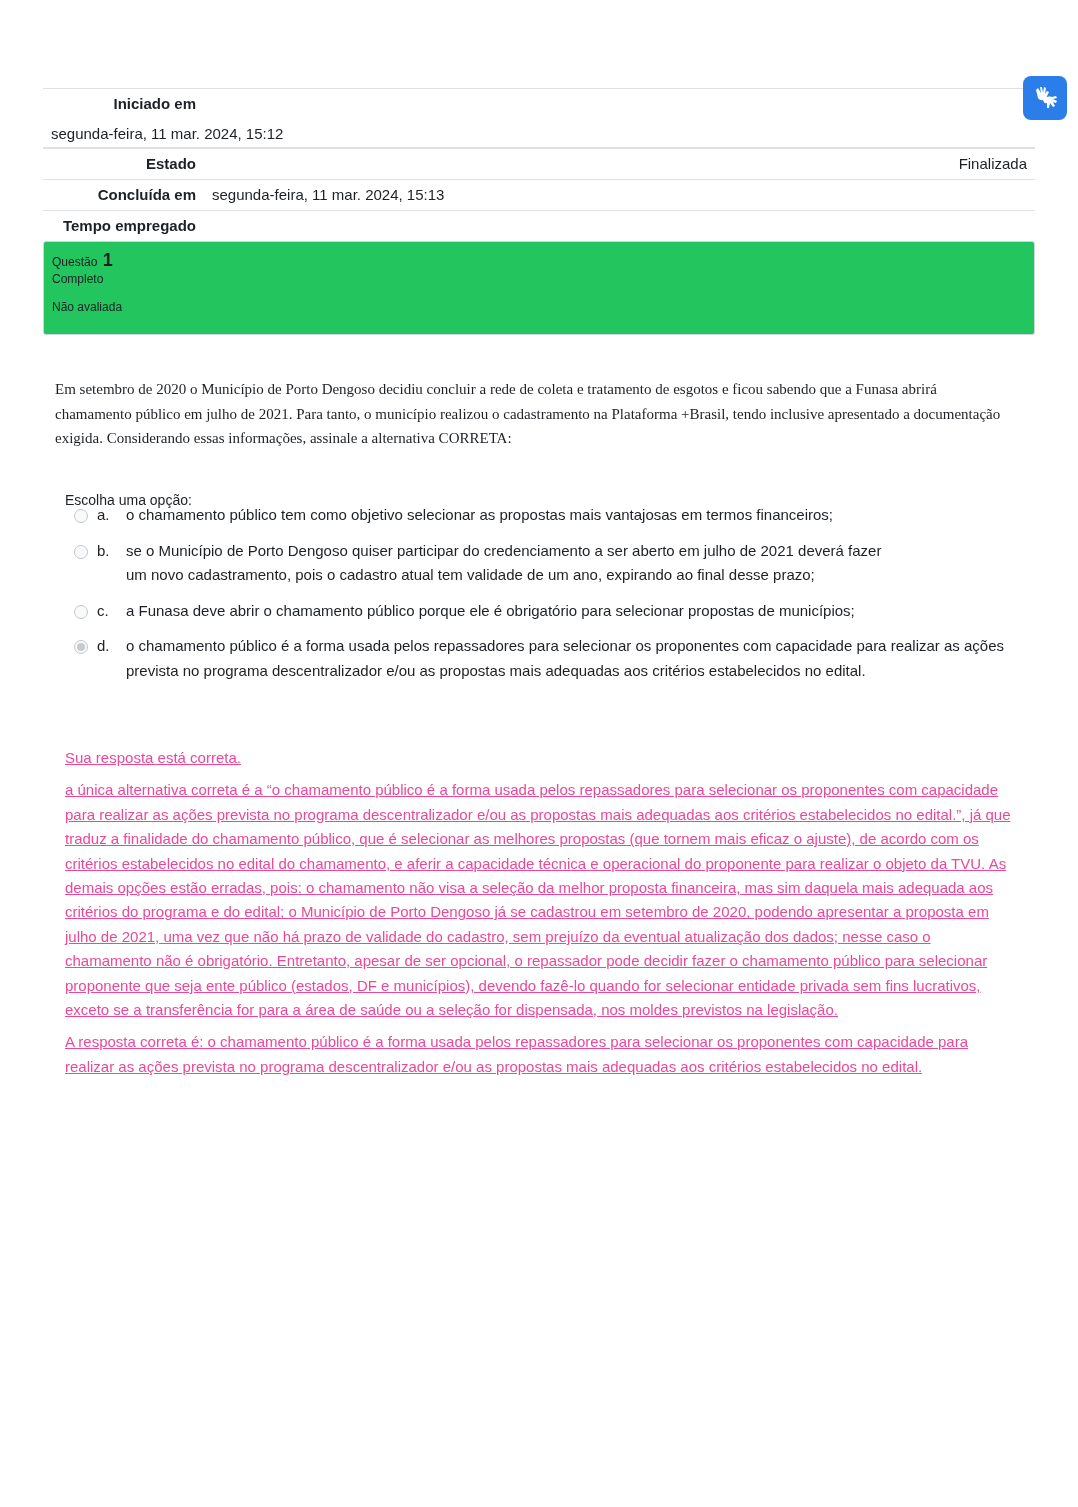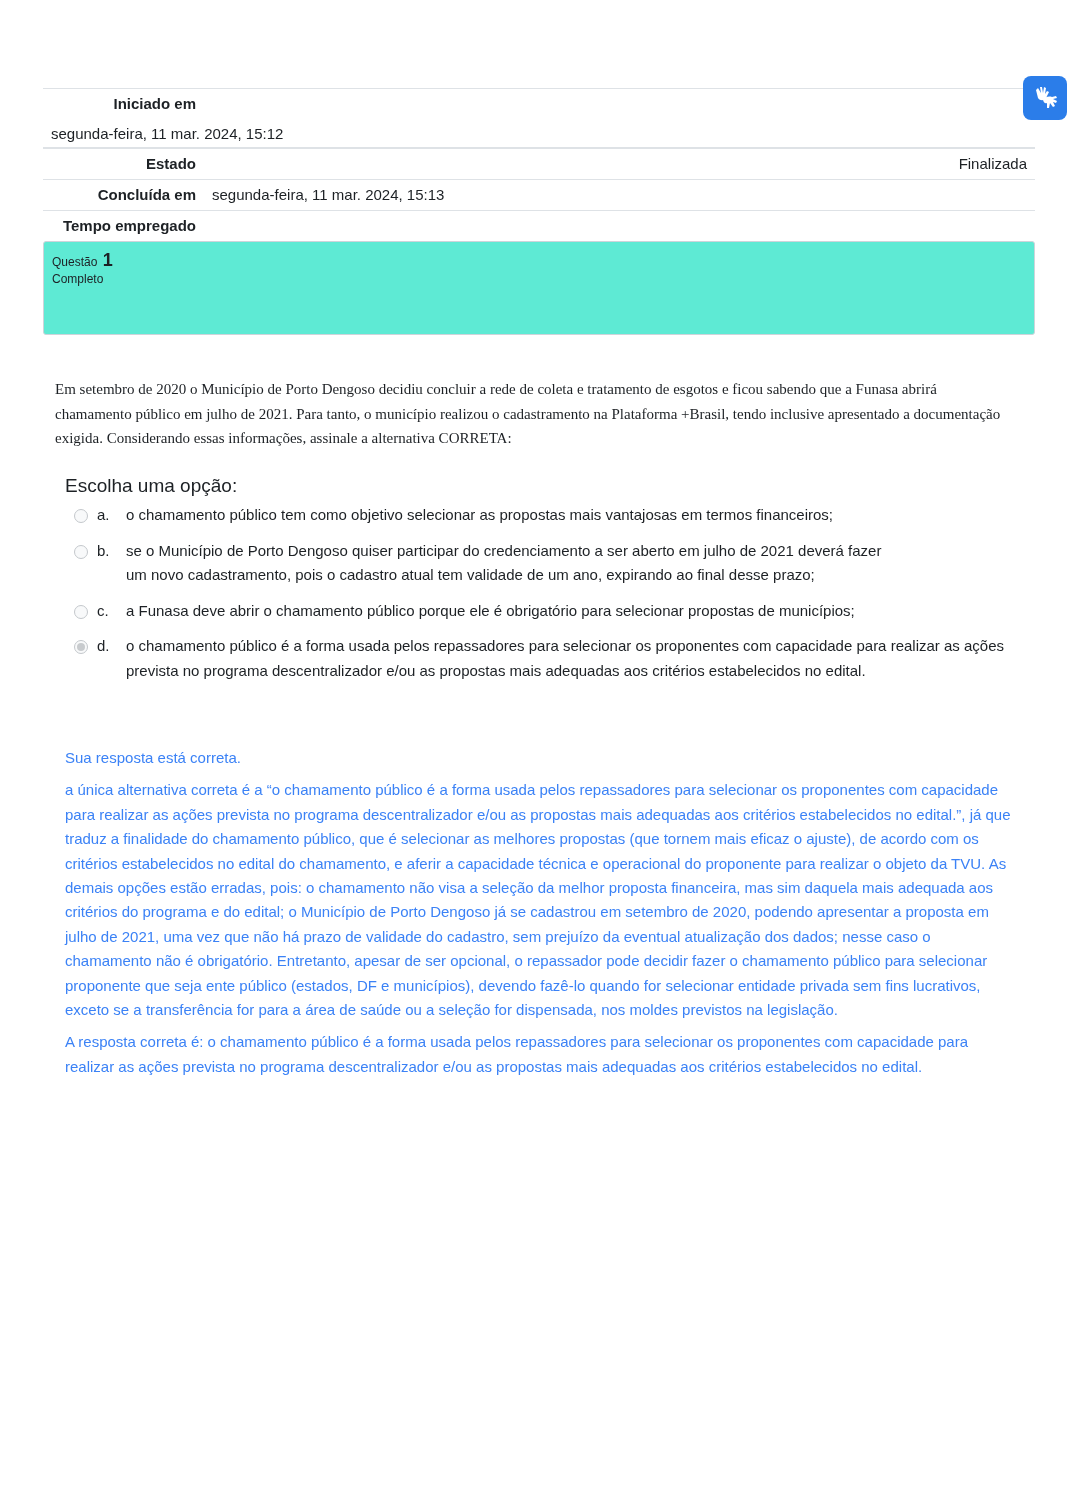--- a/index.html
+++ b/index.html
@@ -54,41 +54,41 @@
     .qinfo {
       position: absolute;
       left: 43px;
       top: 241px;
       width: 992px;
       height: 94px;
       border: 1px solid #ced4da;
       border-radius: 3px;
       padding: 8px 8px;
       font-size: 12px;
-      background: #5eead4;
+      background: #22c55e;
     }
     .qinfo .qno { line-height: 20px; }
     .qinfo .qno b { font-size: 18px; font-weight: bold; margin-left: 2px; }
     .qinfo .st { margin-top: 0; line-height: 14px; }
     .qinfo .gr { margin-top: 14px; line-height: 14px; }
 
     .formulation {
       position: absolute;
       left: 55px;
       top: 377px;
       width: 950px;
       font-size: 15px;
       line-height: 24.5px;
       font-family: Liberation Serif, serif;
     }
     .prompt {
       position: absolute;
       left: 65px;
-      top: 474px;
-      font-size: 19px;
+      top: 488px;
+      font-size: 14px;
       line-height: 24px;
     }
     .answers {
       position: absolute;
       left: 74px;
       top: 503px;
       width: 940px;
       font-size: 15px;
     }
     .ans {
@@ -118,22 +118,23 @@
     }
     .ans .letter { width: 29px; flex: none; }
     .ans .txt { flex: 1; }
 
     .feedback {
       position: absolute;
       left: 65px;
       top: 746px;
       width: 948px;
       font-size: 15px;
-      color: #3b82f6;
+      color: #ec4899;
       line-height: 24.4px;
+      text-decoration: underline;
     }
     .feedback p { margin-bottom: 8px; }
     .feedback .fb-status { margin-bottom: 8px; }
   </style>
 </head>
 <body>
 
 <div class="summary">
   <div class="summary-row first">
     <div class="lbl">Iniciado em</div>
@@ -158,20 +159,21 @@
     <g fill="#ffffff">
       <path d="M5 6 L7 4 L10 9 L9 3 L11 3 L12 9 L13 3 L15 4 L14 10 L16 7 L18 8 L15 14 C13 17 9 17 7 14 Z"></path>
       <path d="M12 15 C14 13 18 12 21 13 L25 12 L26 14 L22 15 L26 17 L25 19 L22 18 L24 22 L22 23 L19 19 L18 24 L16 24 L16 19 C14 20 12 18 12 15 Z"></path>
     </g>
   </svg>
 </div>
 
 <div class="qinfo">
   <div class="qno"><span>Questão</span> <b>1</b></div>
   <div class="st">Completo</div>
+  <div class="gr">Não avaliada</div>
 </div>
 
 <div class="formulation">Em setembro de 2020 o Município de Porto Dengoso decidiu concluir a rede de coleta e tratamento de esgotos e ficou sabendo que a Funasa abrirá chamamento público em julho de 2021. Para tanto, o município realizou o cadastramento na Plataforma +Brasil, tendo inclusive apresentado a documentação exigida. Considerando essas informações, assinale a alternativa CORRETA:</div>
 
 <div class="prompt">Escolha uma opção:</div>
 
 <div class="answers">
   <div class="ans">
     <span class="radio"></span>
     <span class="letter">a.</span>

